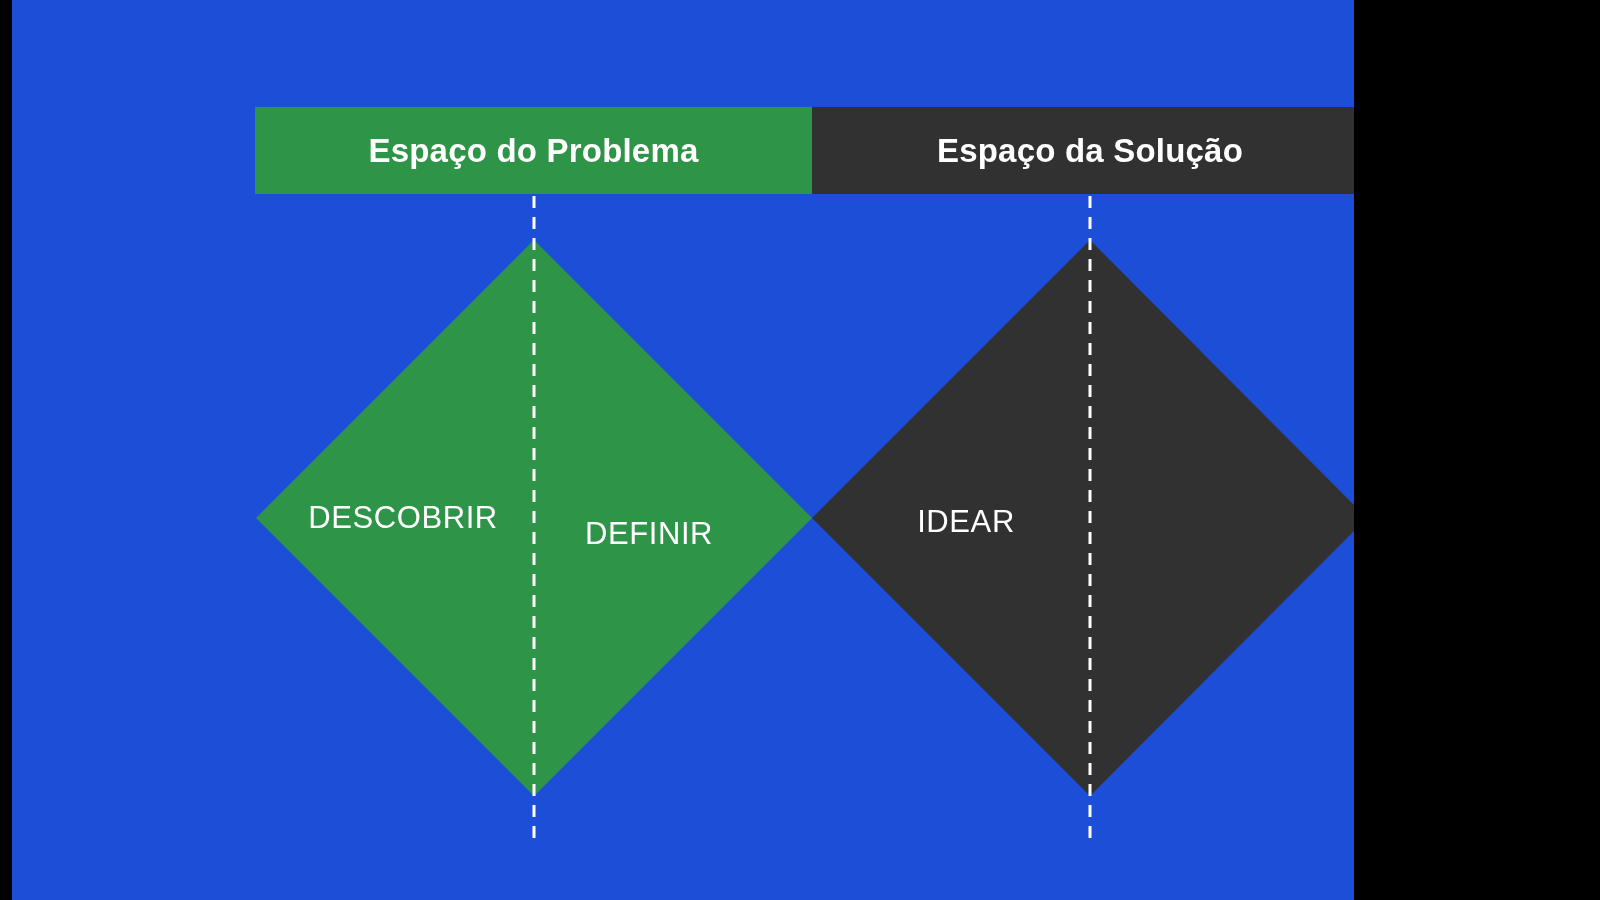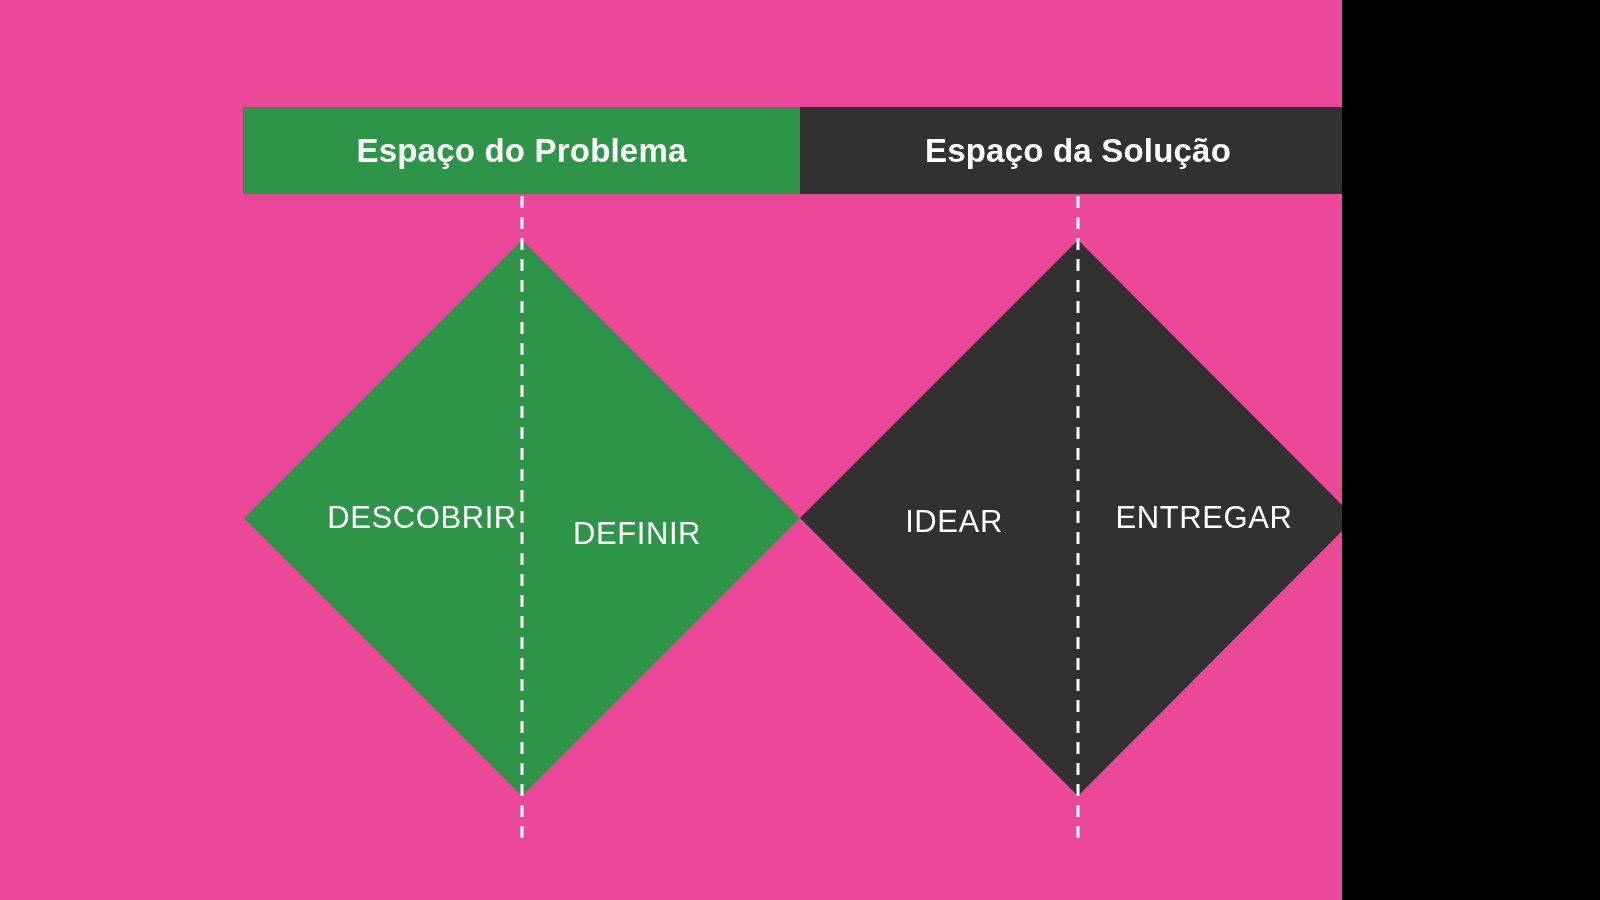--- a/index.html
+++ b/index.html
@@ -5,22 +5,23 @@
   html, body {
     margin: 0;
     padding: 0;
     background: #000000;
     font-family: "Liberation Sans", "DejaVu Sans", sans-serif;
   }
   .stage {
     position: relative;
     width: 1342px;
     height: 900px;
-    background: #ec4899;
+    background: #1d4ed8;
     overflow: hidden;
+    margin-left: 12px;
   }
   .header-bar {
     position: absolute;
     top: 107px;
     height: 87px;
     display: flex;
     align-items: center;
     justify-content: center;
   }
   .header-bar span {
@@ -41,21 +42,21 @@
   }
   .phase-label {
     position: absolute;
     transform: translate(-50%, -50%);
     color: #ffffff;
     font-size: 31px;
     font-weight: 400;
     letter-spacing: 0.6px;
     white-space: nowrap;
   }
-  .label-descobrir { left: 422px; top: 518px; }
+  .label-descobrir { left: 391px; top: 518px; }
   .label-definir   { left: 637px; top: 534px; }
   .label-idear     { left: 954px; top: 522px; }
   .label-entregar  { left: 1204px; top: 518px; }
 </style>
 </head>
 <body>
 
 <div class="stage">
 
   <div class="header-bar bar-problem" style="background: rgb(46, 148, 71);">
@@ -72,15 +73,14 @@
     <line x1="522" y1="196" x2="522" y2="842" stroke-width="3" stroke-dasharray="12 9" stroke="#ffffff"></line>
     <line x1="1078" y1="196" x2="1078" y2="842" stroke-width="3" stroke-dasharray="12 9" stroke="#ffffff"></line>
   </svg>
 
   <div class="phase-label label-descobrir">DESCOBRIR</div>
 
   <div class="phase-label label-definir">DEFINIR</div>
 
   <div class="phase-label label-idear">IDEAR</div>
 
-  <div class="phase-label label-entregar">ENTREGAR</div>
 
 </div>
 
 </body></html>

